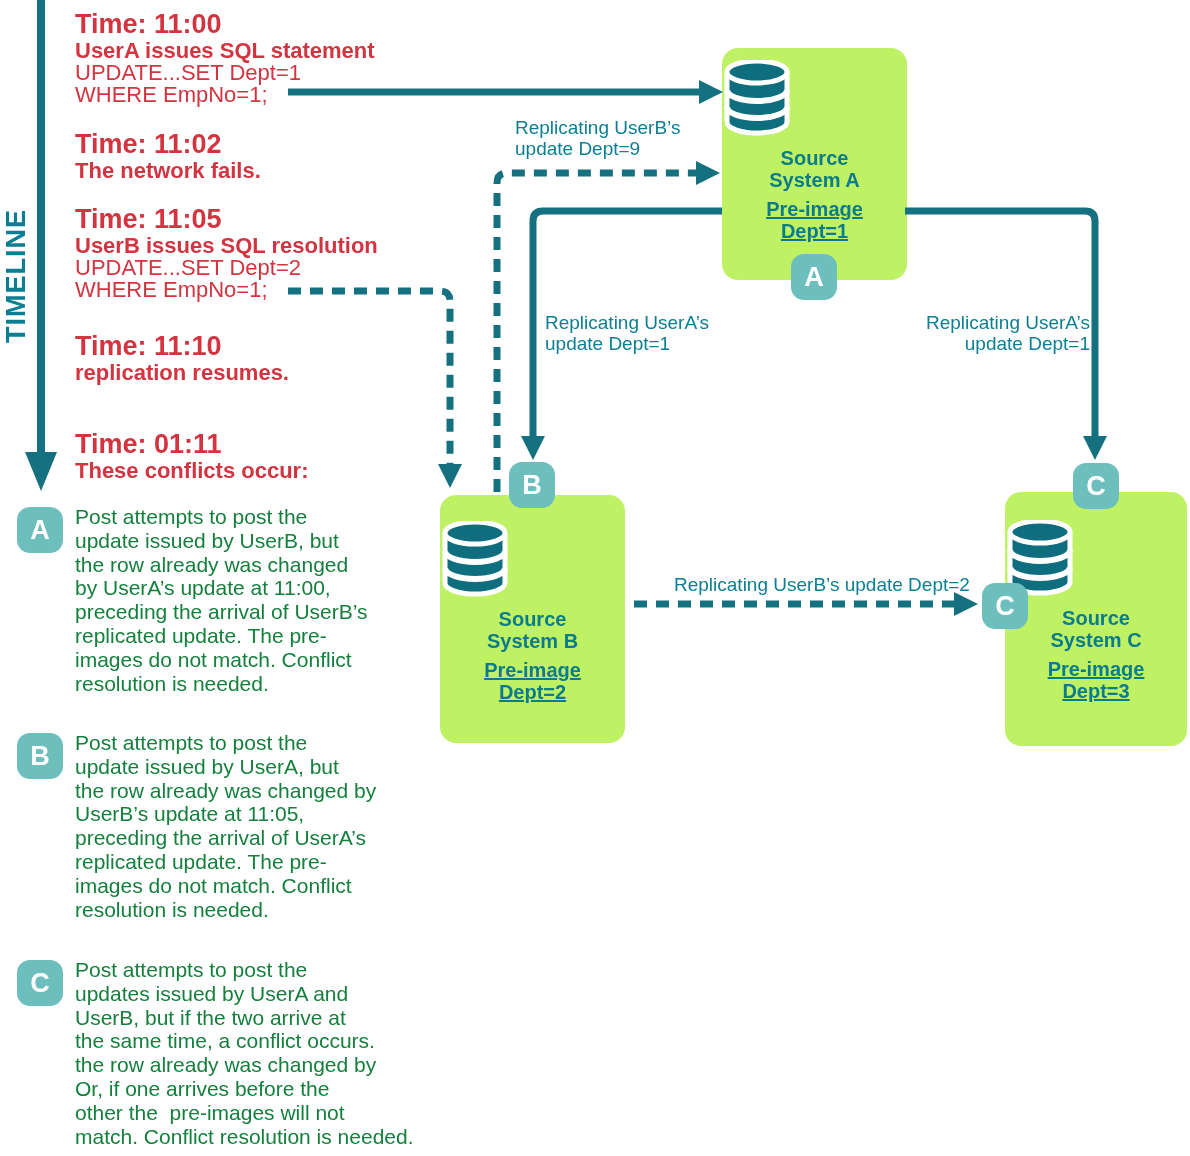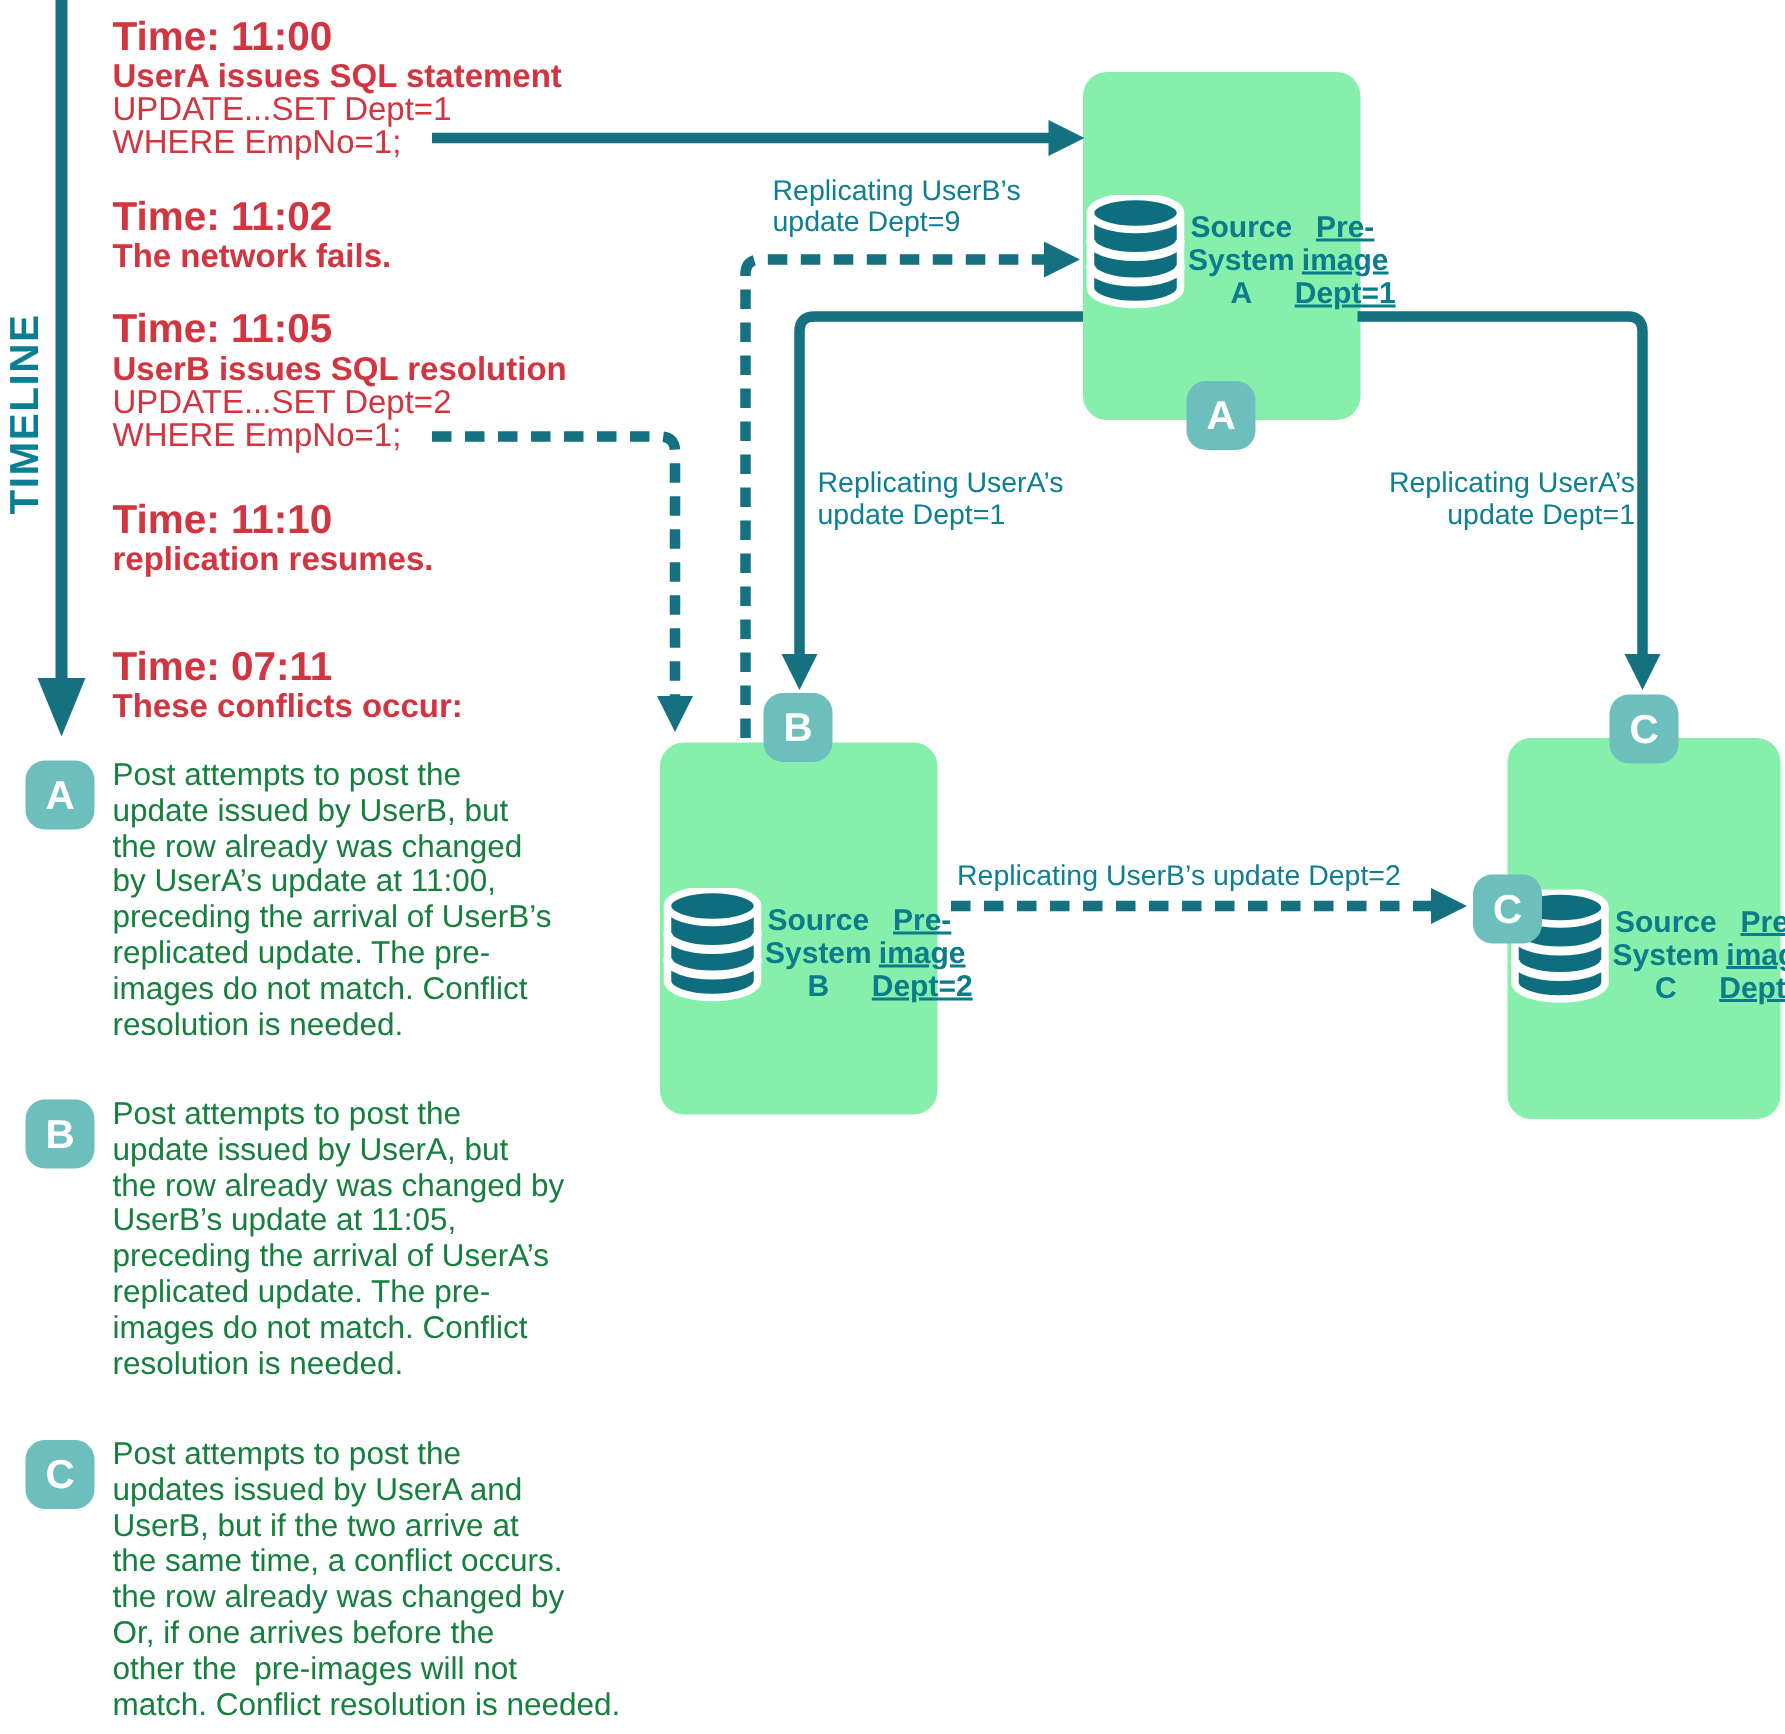--- a/index.html
+++ b/index.html
@@ -23,22 +23,22 @@
     position:absolute;left:75px;width:420px;color:#15803d;
     font-size:21px;line-height:23.8px;white-space:pre-wrap;
   }
   .badge{
     position:absolute;width:46px;height:46px;border-radius:13px;
     background:#6cbfbd;color:#fff;font-size:27px;font-weight:bold;
     display:flex;align-items:center;justify-content:center;z-index:6;
   }
   
   .sysbox{
-    position:absolute;background:#86efac;border-radius:16px;z-index:1;
-    display:flex;flex-direction:row;align-items:center;
+    position:absolute;background:#bef264;border-radius:16px;z-index:1;
+    display:flex;flex-direction:column;
   }
   .db{flex:0 0 auto;}
   .boxtitle,.boxpre{
     text-align:center;color:#0c7b8a;font-weight:bold;font-size:20px;line-height:22px;
   }
   .boxtitle{margin-top:7px;}
   .boxpre{margin-top:7px;text-decoration:underline;}
   
   .alabel{
     position:absolute;color:#0d7f92;font-size:19px;line-height:21px;z-index:5;
@@ -68,21 +68,21 @@
     <div class="ehead">Time: 11:05</div>
     <div class="eline b">UserB issues SQL resolution</div>
     <div class="eline">UPDATE...SET Dept=2</div>
     <div class="eline">WHERE EmpNo=1;</div>
   </div>
   <div class="event" style="top:330px">
     <div class="ehead">Time: 11:10</div>
     <div class="eline b">replication resumes.</div>
   </div>
   <div class="event" style="top:428px">
-    <div class="ehead">Time: 07:11</div>
+    <div class="ehead">Time: 01:11</div>
     <div class="eline b">These conflicts occur:</div>
   </div>
 
   <div class="badge" style="left:17px;top:507px">A</div>
   <div class="para" style="top:505px">Post attempts to post the
 update issued by UserB, but
 the row already was changed
 by UserA’s update at 11:00,
 preceding the arrival of UserB’s
 replicated update. The pre-
@@ -169,21 +169,21 @@
     <div>update Dept=9</div>
   </div>
   <div class="alabel" style="left:545px;top:312px">
     <div>Replicating UserA’s</div>
     <div>update Dept=1</div>
   </div>
   <div class="alabel right" style="left:890px;top:312px;width:200px">
     <div>Replicating UserA’s</div>
     <div>update Dept=1</div>
   </div>
-  <div class="alabel" style="left:638px;top:574px">
+  <div class="alabel" style="left:674px;top:574px">
     <div>Replicating UserB’s update Dept=2</div>
   </div>
 
   <svg class="overlay" width="1190" height="1156" viewBox="0 0 1190 1156">
 
     <g>
       <path d="M41 0 V454" stroke="#15707f" stroke-width="8" fill="none"></path>
       <polygon points="25,452 57,452 41,491" fill="#15707f"></polygon>
     </g>
 

